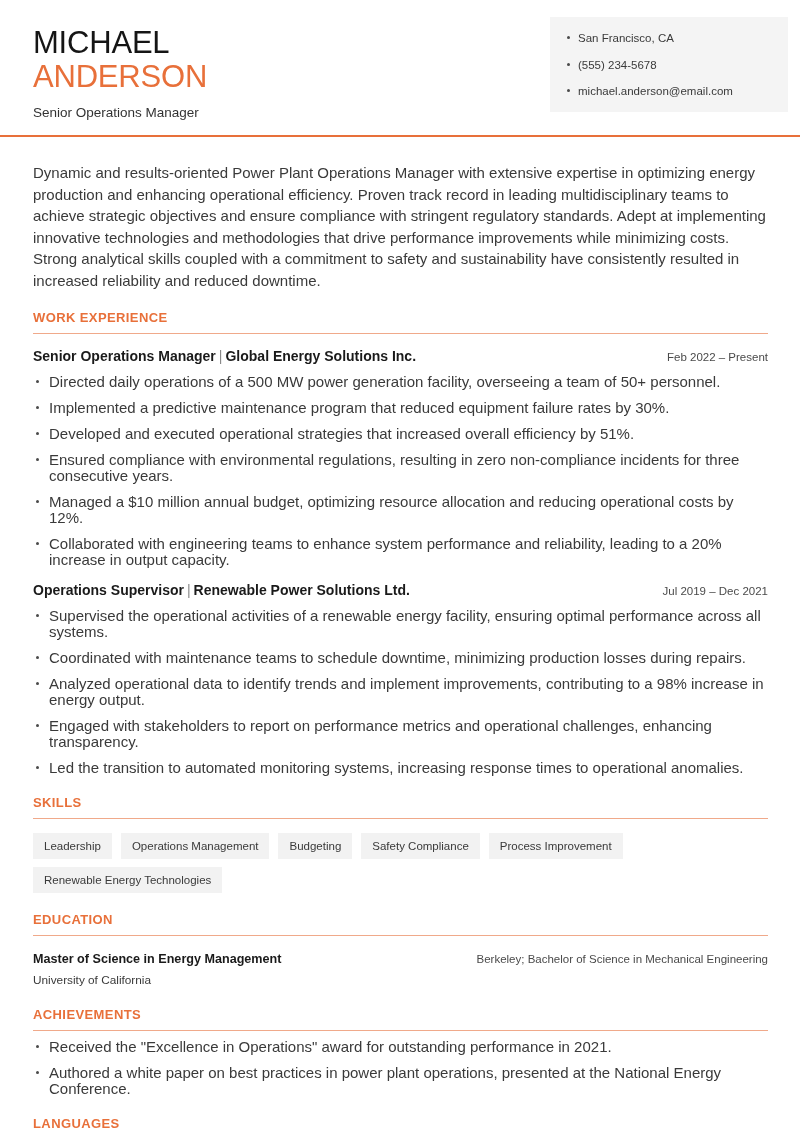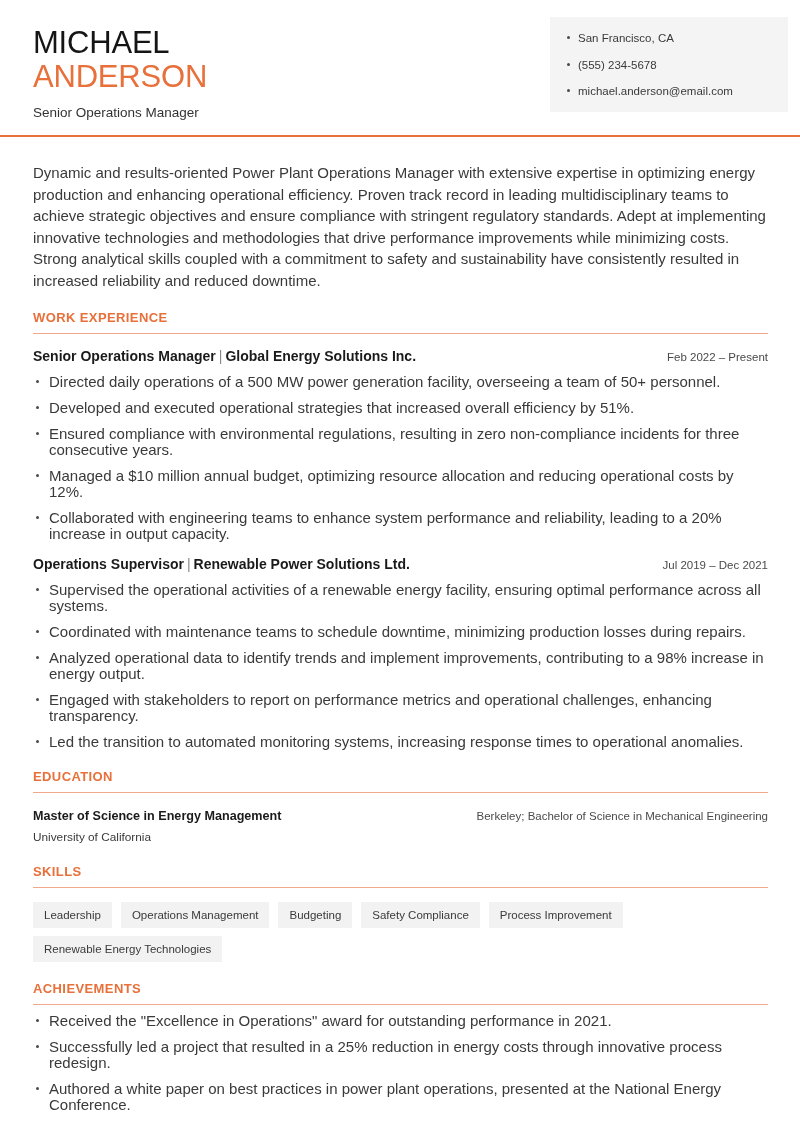--- a/index.html
+++ b/index.html
@@ -257,20 +257,21 @@
       <div class="section-title">WORK EXPERIENCE</div>
       <div class="section-rule"></div>
       <div id="work-entries">
           <div class="entry">
             <div class="entry-head">
               <div class="entry-heading"><span>Senior Operations Manager</span><span class="entry-sep">|</span><span>Global Energy Solutions Inc.</span></div>
               <div class="entry-date">Feb 2022 – Present</div>
             </div>
             <ul class="bullets">
               <li>Directed daily operations of a 500 MW power generation facility, overseeing a team of 50+ personnel.</li>
+              <li>Implemented a predictive maintenance program that reduced equipment failure rates by 30%.</li>
               <li>Developed and executed operational strategies that increased overall efficiency by 51%.</li>
               <li>Ensured compliance with environmental regulations, resulting in zero non-compliance incidents for three consecutive years.</li>
               <li>Managed a $10 million annual budget, optimizing resource allocation and reducing operational costs by 12%.</li>
               <li>Collaborated with engineering teams to enhance system performance and reliability, leading to a 20% increase in output capacity.</li>
             </ul>
           </div>
           <div class="entry">
             <div class="entry-head">
               <div class="entry-heading"><span>Operations Supervisor</span><span class="entry-sep">|</span><span>Renewable Power Solutions Ltd.</span></div>
               <div class="entry-date">Jul 2019 – Dec 2021</div>
@@ -280,48 +281,47 @@
               <li>Coordinated with maintenance teams to schedule downtime, minimizing production losses during repairs.</li>
               <li>Analyzed operational data to identify trends and implement improvements, contributing to a 98% increase in energy output.</li>
               <li>Engaged with stakeholders to report on performance metrics and operational challenges, enhancing transparency.</li>
               <li>Led the transition to automated monitoring systems, increasing response times to operational anomalies.</li>
             </ul>
           </div>
         </div>
     </div>
 
     <div class="section">
-      <div class="section-title">EDUCATION</div>
-      <div class="section-rule"></div>
-      <div class="edu-row">
-        <div class="edu-degree">Master of Science in Energy Management</div>
-        <div class="edu-extra">Berkeley; Bachelor of Science in Mechanical Engineering</div>
-      </div>
-      <div class="edu-school">University of California</div>
-    </div>
-
-    <div class="section">
       <div class="section-title">SKILLS</div>
       <div class="section-rule"></div>
       <div class="pill-wrap" id="skill-pills">
           <div class="pill">Leadership</div>
           <div class="pill">Operations Management</div>
           <div class="pill">Budgeting</div>
           <div class="pill">Safety Compliance</div>
           <div class="pill">Process Improvement</div>
           <div class="pill">Renewable Energy Technologies</div>
         </div>
     </div>
 
     <div class="section">
+      <div class="section-title">EDUCATION</div>
+      <div class="section-rule"></div>
+      <div class="edu-row">
+        <div class="edu-degree">Master of Science in Energy Management</div>
+        <div class="edu-extra">Berkeley; Bachelor of Science in Mechanical Engineering</div>
+      </div>
+      <div class="edu-school">University of California</div>
+    </div>
+
+    <div class="section">
       <div class="section-title">ACHIEVEMENTS</div>
       <div class="section-rule"></div>
       <ul class="bullets ach-list" id="achievement-list">
           <li>Received the "Excellence in Operations" award for outstanding performance in 2021.</li>
-          <li>Successfully led a project that resulted in a 25% reduction in energy costs through innovative process redesign.</li>
           <li>Authored a white paper on best practices in power plant operations, presented at the National Energy Conference.</li>
         </ul>
     </div>
 
     <div class="section">
       <div class="section-title">LANGUAGES</div>
       <div class="section-rule"></div>
       <div class="pill-wrap" id="language-pills">
           <div class="pill">English</div>
           <div class="pill">Spanish</div>

